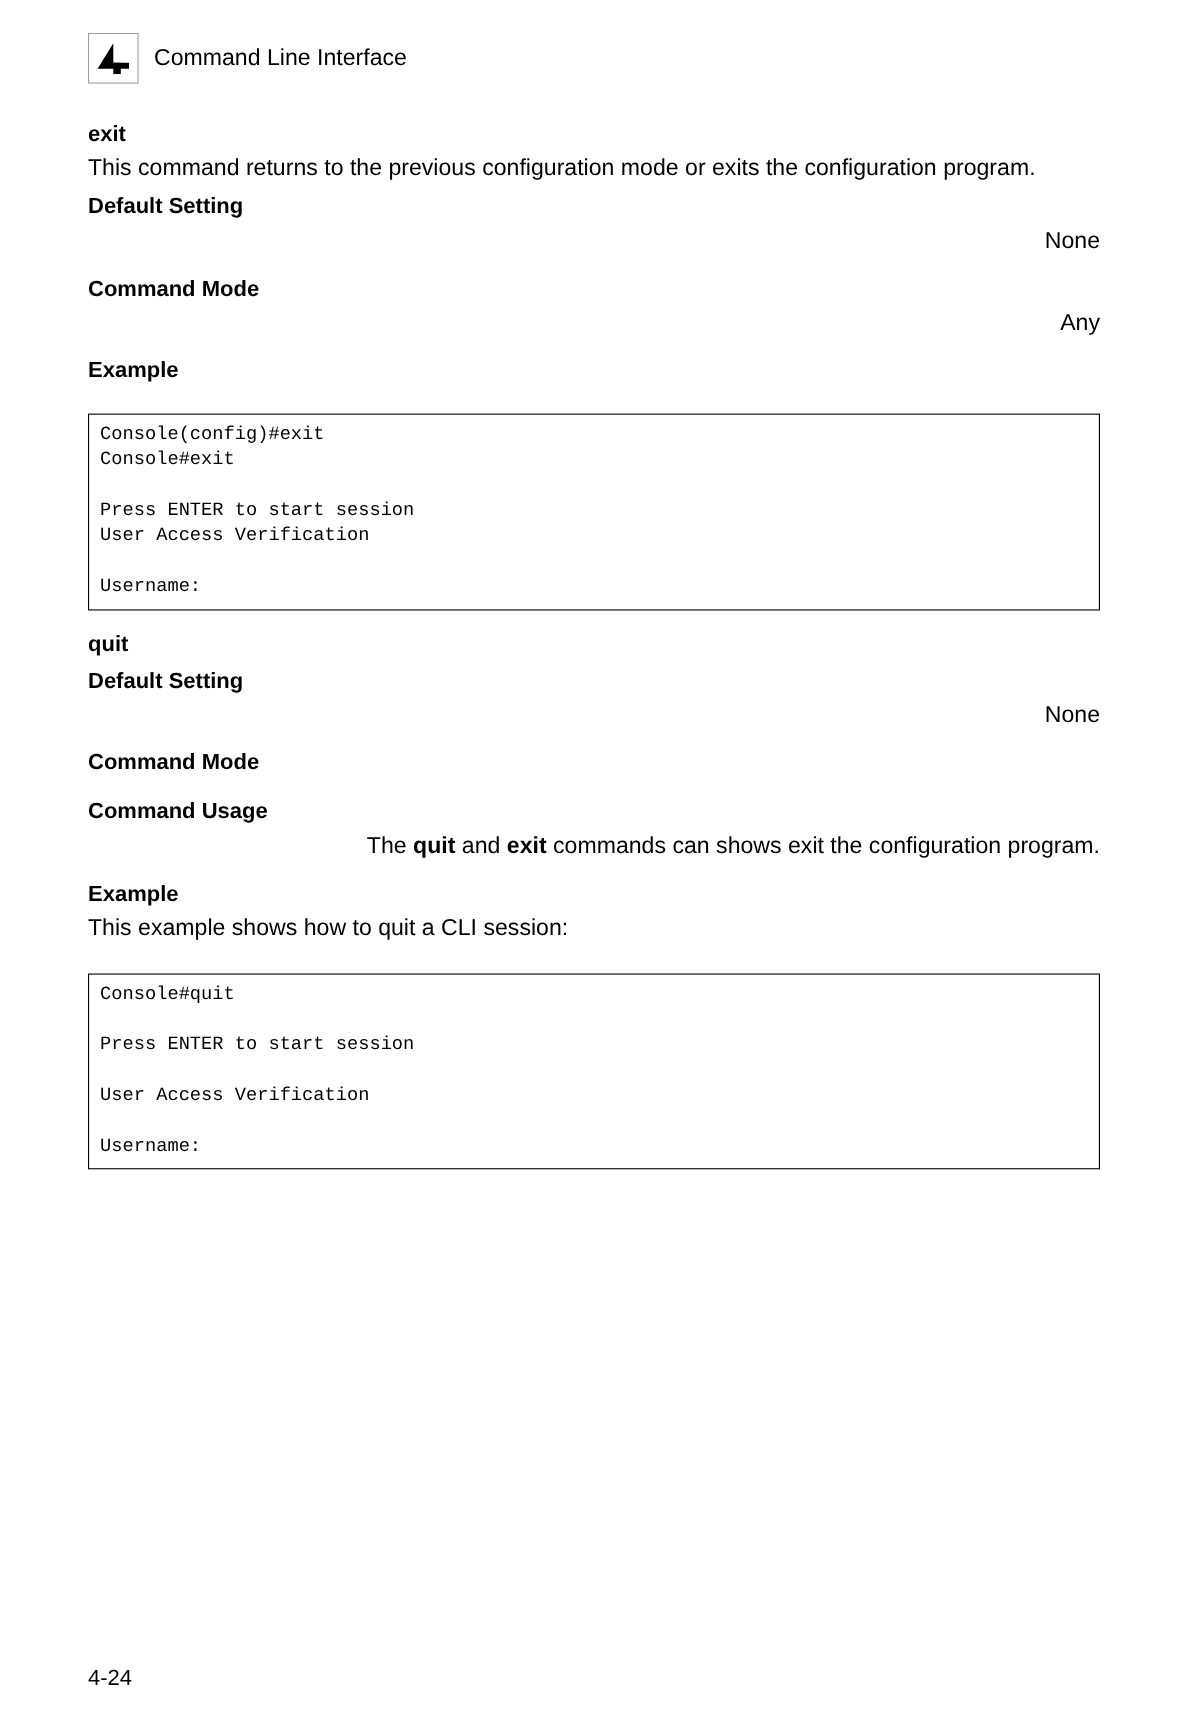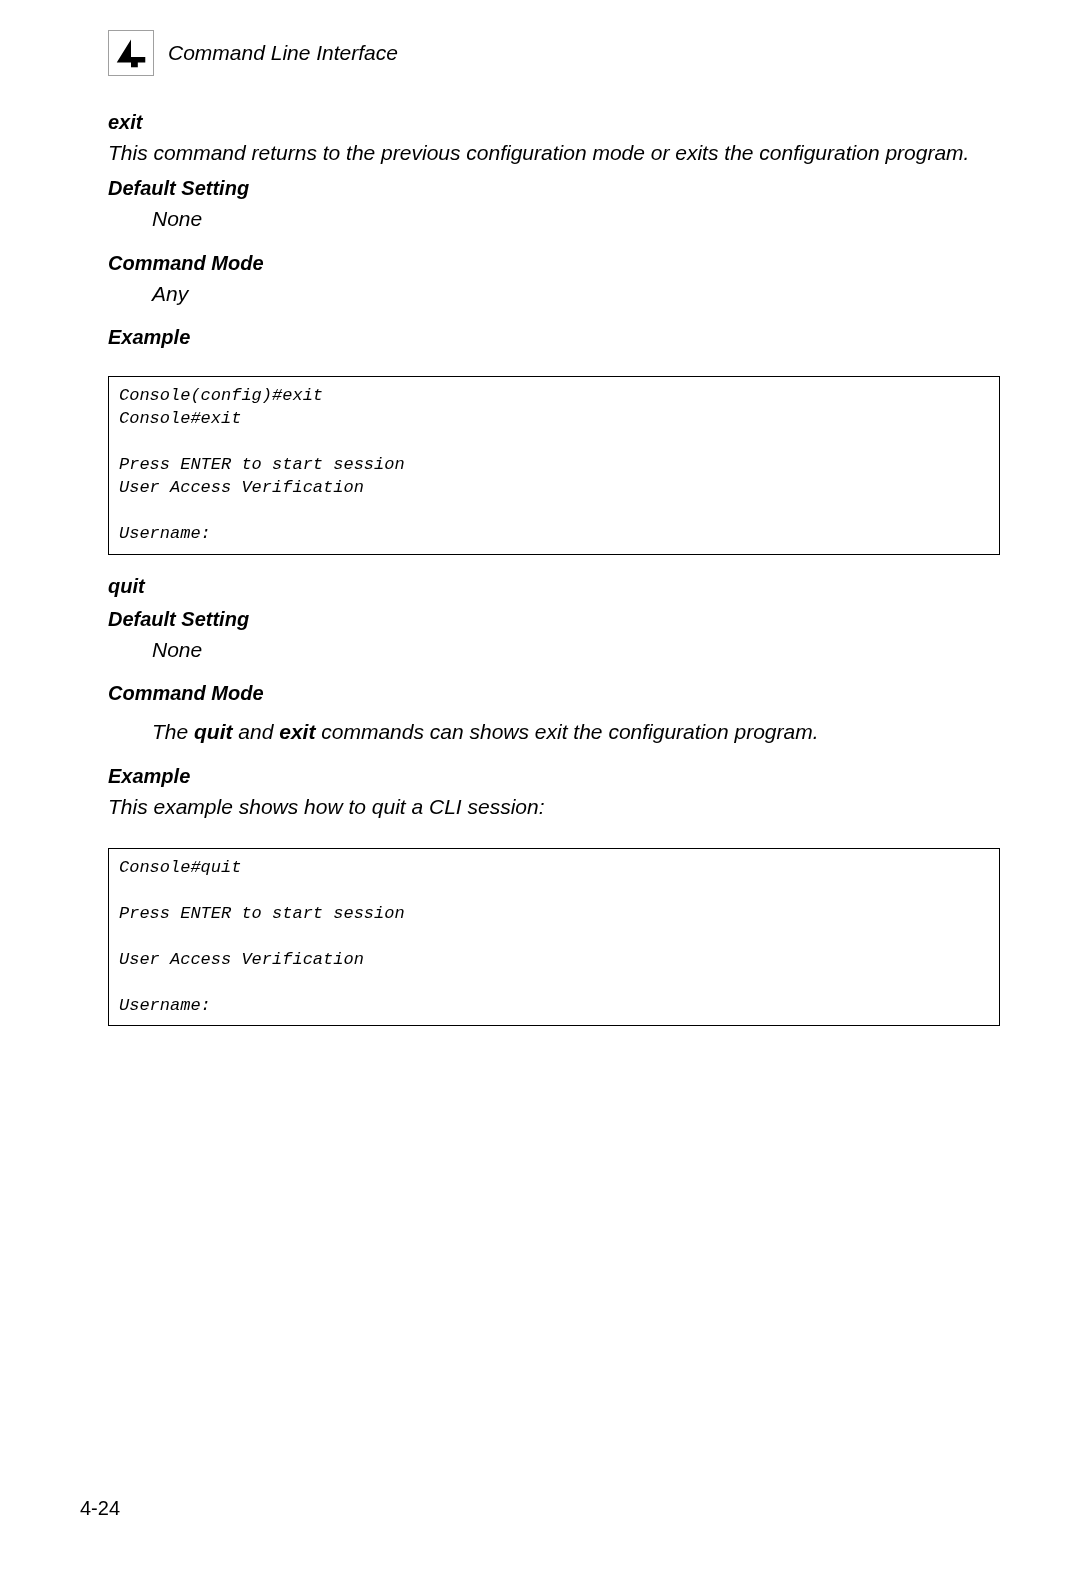--- a/index.html
+++ b/index.html
@@ -9,22 +9,21 @@
     }
     body {
       background: #ffffff;
       font-family: Arial, Helvetica, sans-serif;
       width: 1080px;
       height: 1570px;
       position: relative;
       color: #000;
     }
     .page {
-      padding: 30px 80px 50px 108px;
-      font-style: italic;
+      padding: 30px 80px 50px 80px;
     }
     .header {
       display: flex;
       align-items: center;
       margin-bottom: 35px;
     }
     .chapter-icon {
       width: 46px;
       height: 46px;
       border: 1px solid #a0a0a0;
@@ -57,20 +56,21 @@
       margin-bottom: 10px;
     }
     .sub-heading {
       font-size: 20px;
       font-weight: bold;
       margin-top: 10px;
       margin-bottom: 4px;
     }
     .indented {
       padding-left: 44px;
+      text-align: right;
     }
     .body-value {
       font-size: 21px;
       font-weight: normal;
       line-height: 1.4;
     }
     .usage-text {
       font-size: 21px;
       font-weight: normal;
       line-height: 1.4;
@@ -84,21 +84,21 @@
       font-family: "Courier New", Courier, monospace;
       font-size: 17px;
       white-space: pre;
       line-height: 1.35;
       margin-top: 27px;
       margin-bottom: 20px;
     }
     .spacer-sm { height: 8px; }
     .page-number {
       position: absolute;
-      bottom: 50px;
+      bottom: 32px;
       left: 80px;
       font-size: 20px;
     }
   </style>
 </head>
 <body>
 
 <div class="page">
 
   <div class="header">
@@ -138,20 +138,21 @@
 
   <div class="sub-heading">Default Setting</div>
   <div class="indented body-value">None</div>
 
   <div class="spacer-sm"></div>
 
   <div class="sub-heading">Command Mode</div>
 
   <div class="spacer-sm"></div>
 
+  <div class="sub-heading">Command Usage</div>
   <div class="indented usage-text">
     <span>The </span><span class="b">quit</span><span> and </span><span class="b">exit</span><span> commands can shows exit the configuration program.</span>
   </div>
 
   <div class="spacer-sm"></div>
 
   <div class="sub-heading">Example</div>
   <div class="body-text">This example shows how to quit a CLI session:</div>
 
   <div class="code-block">Console#quit

